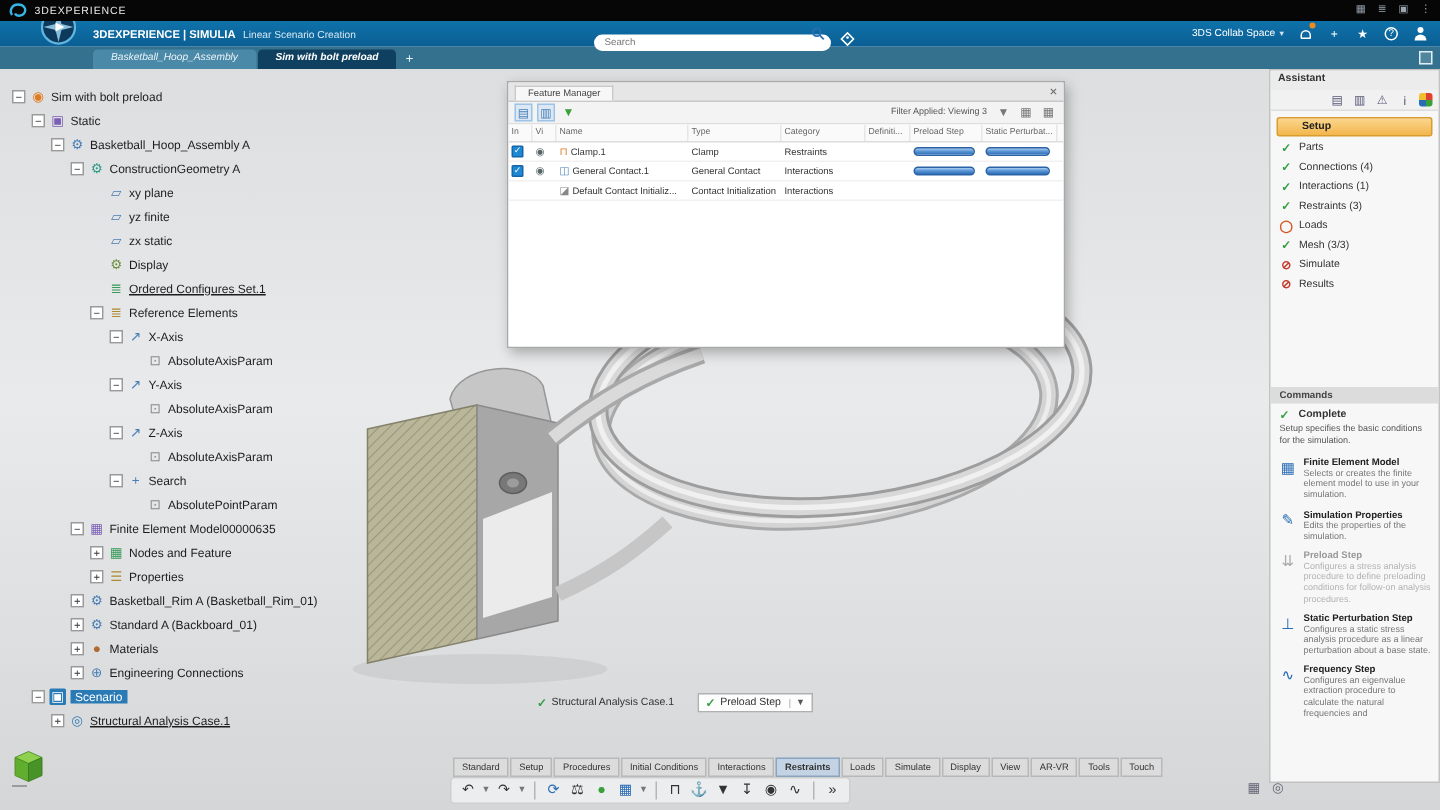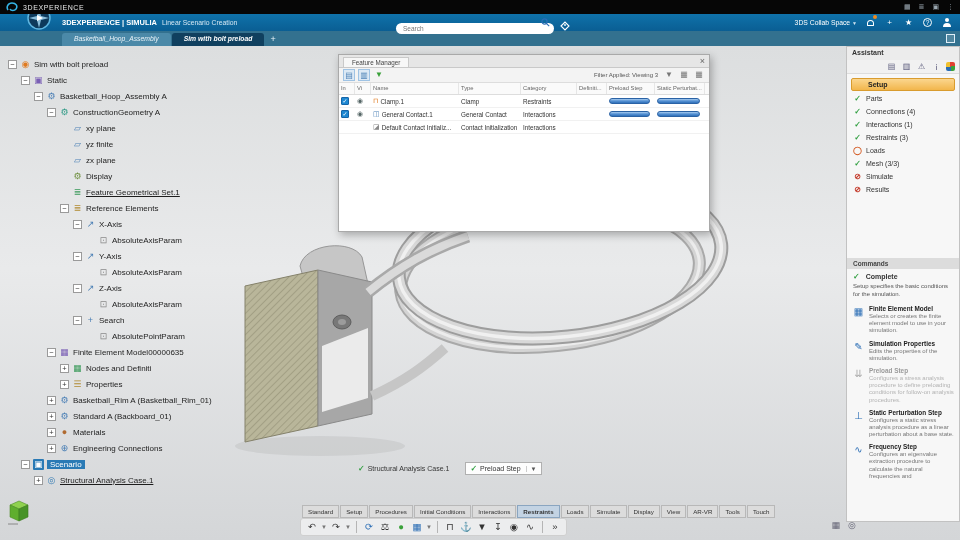--- a/index.html
+++ b/index.html
@@ -258,31 +258,31 @@
             <span class="tlabel">xy plane</span>
           </div>
           <div class="tree-row" style="padding-left: 54px;">
             <span class="exp none"></span>
             <span class="ticon" style="color: rgb(74, 127, 181);">▱</span>
             <span class="tlabel">yz finite</span>
           </div>
           <div class="tree-row" style="padding-left: 54px;">
             <span class="exp none"></span>
             <span class="ticon" style="color: rgb(74, 127, 181);">▱</span>
-            <span class="tlabel">zx plane</span>
+            <span class="tlabel">zx static</span>
           </div>
           <div class="tree-row" style="padding-left: 54px;">
             <span class="exp none"></span>
             <span class="ticon" style="color: rgb(111, 143, 63);">⚙</span>
             <span class="tlabel">Display</span>
           </div>
           <div class="tree-row" style="padding-left: 54px;">
             <span class="exp none"></span>
             <span class="ticon" style="color: rgb(58, 154, 90);">≣</span>
-            <span class="tlabel u">Feature Geometrical Set.1</span>
+            <span class="tlabel u">Ordered Configures Set.1</span>
           </div>
           <div class="tree-row" style="padding-left: 54px;">
             <span class="exp">−</span>
             <span class="ticon" style="color: rgb(176, 138, 48);">≣</span>
             <span class="tlabel">Reference Elements</span>
           </div>
           <div class="tree-row" style="padding-left: 67px;">
             <span class="exp">−</span>
             <span class="ticon" style="color: rgb(74, 127, 181);">↗</span>
             <span class="tlabel">X-Axis</span>
@@ -323,21 +323,21 @@
             <span class="tlabel">AbsolutePointParam</span>
           </div>
           <div class="tree-row" style="padding-left: 41px;">
             <span class="exp">−</span>
             <span class="ticon" style="color: rgb(122, 95, 181);">▦</span>
             <span class="tlabel">Finite Element Model00000635</span>
           </div>
           <div class="tree-row" style="padding-left: 54px;">
             <span class="exp">+</span>
             <span class="ticon" style="color: rgb(58, 154, 90);">▦</span>
-            <span class="tlabel">Nodes and Definiti</span>
+            <span class="tlabel">Nodes and Feature</span>
           </div>
           <div class="tree-row" style="padding-left: 54px;">
             <span class="exp">+</span>
             <span class="ticon" style="color: rgb(176, 138, 48);">☰</span>
             <span class="tlabel">Properties</span>
           </div>
           <div class="tree-row" style="padding-left: 41px;">
             <span class="exp">+</span>
             <span class="ticon" style="color: rgb(74, 127, 181);">⚙</span>
             <span class="tlabel">Basketball_Rim A (Basketball_Rim_01)</span>

